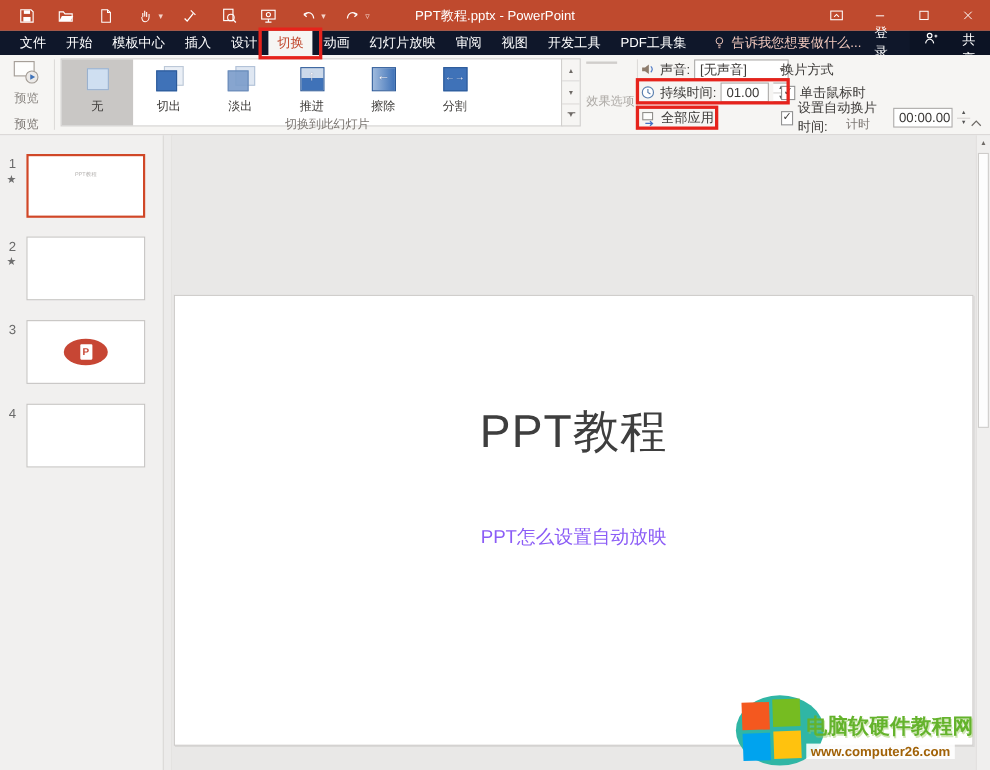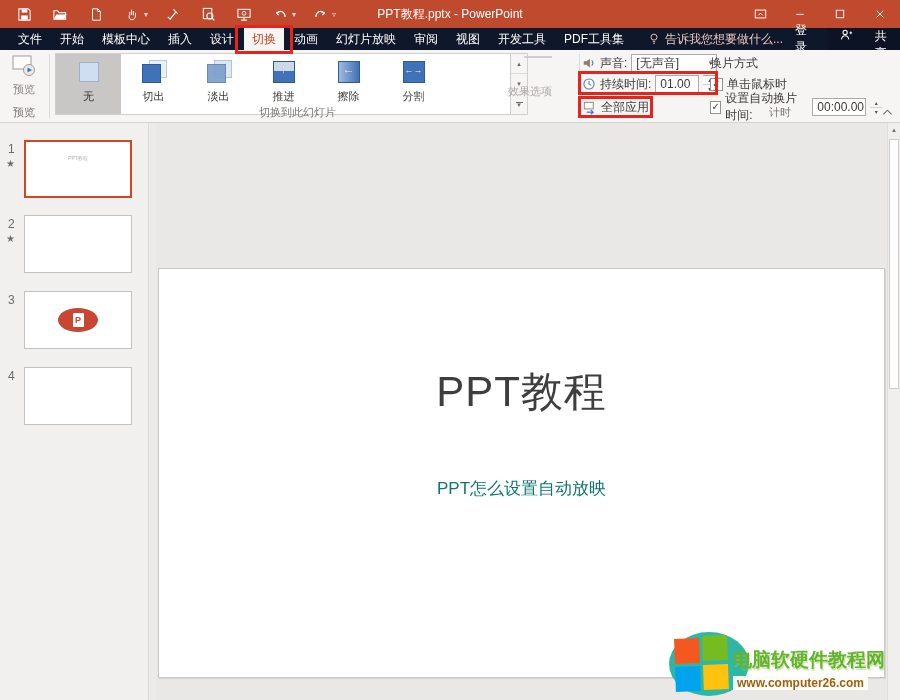--- a/index.html
+++ b/index.html
@@ -54,21 +54,21 @@
   .icon-fade .f{left:5px;top:5px;width:19px;height:19px;background:#7d9ecb;border:1px solid #5f83b5;opacity:.92;}
   .icon-push .sq1{left:6px;top:2px;width:22px;height:22px;background:linear-gradient(#ccd9ea 45%,#3f72b8 45%);border:1px solid #2d5a99;}
   .icon-wipe .sq1{left:6px;top:2px;width:22px;height:22px;background:linear-gradient(90deg,#9fbadd,#3f72b8);border:1px solid #2d5a99;}
   .icon-split .sq1{left:6px;top:2px;width:22px;height:22px;background:#3f72b8;border:1px solid #2d5a99;}
   .icon-reveal .b{right:5px;top:1px;width:18px;height:18px;background:#dfe7f2;border:1px solid #b2c2d8;}
   .icon-reveal .f{left:6px;top:5px;width:18px;height:18px;background:#8fabd2;border:1px solid #6b8cba;opacity:.9;}
   .arr{position:absolute;left:0;right:0;top:3px;text-align:center;color:#ffffff;font-weight:bold;font-size:12px;text-shadow:0 0 1px rgba(0,0,60,.5);}
   .gal-scroll{position:absolute;left:510px;top:3px;width:16px;height:60px;border:1px solid #d1cfcd;background:#f6f5f3;display:flex;flex-direction:column;}
   .gal-scroll div{flex:1;display:flex;align-items:center;justify-content:center;font-size:7px;color:#6e6a66;border-bottom:1px solid #ddDBD9;}
   .gal-scroll div:last-child{border-bottom:none;flex-direction:column;line-height:4px;}
-  .effect-opt{position:absolute;left:508px;top:4px;width:44px;height:58px;display:flex;flex-direction:column;align-items:flex-end;gap:22px;}
+  .effect-opt{position:absolute;left:533px;top:4px;width:44px;height:58px;display:flex;flex-direction:column;align-items:flex-start;gap:22px;}
   .effect-opt .box{width:26px;height:26px;background:#e5e3e1;border:1px solid #d0cecb;margin-top:2px;}
   .effect-opt .lbl{font-size:11px;color:#aca8a4;margin-top:4px;}
   .effect-opt .car{font-size:7px;color:#b5b1ad;margin-top:1px;}
 
   .timing{position:absolute;left:582px;top:0;width:300px;height:72px;}
   .t-row{position:absolute;display:flex;align-items:center;gap:4px;height:18px;}
   .combo{box-sizing:border-box;width:86px;height:18px;background:#fff;border:1px solid #acaaa8;display:flex;align-items:center;padding:0 4px;justify-content:space-between;color:#3c3a38;}
   .combo .car{font-size:7px;color:#6e6a66;}
   .valbox{box-sizing:border-box;width:44px;height:18px;background:#fff;border:1px solid #acaaa8;display:flex;align-items:center;padding:0 4px;}
   .spin{box-sizing:border-box;width:14px;height:18px;border:1px solid #acaaa8;border-left:none;background:#fff;display:flex;flex-direction:column;}
@@ -86,21 +86,21 @@
   .thumb{position:absolute;left:24px;top:0;width:108px;height:58px;background:#fff;border:1px solid #c5c3c1;box-sizing:border-box;}
   .thumb.selected{border:2px solid #d04727;}
   .thumb-title{position:absolute;left:0;right:0;top:13px;text-align:center;font-size:5px;color:#b3b0ae;}
   .pptlogo{position:absolute;left:50%;top:50%;transform:translate(-50%,-50%);width:40px;height:24px;background:#c74634;border-radius:50%;display:flex;align-items:center;justify-content:center;}
   .pptlogo .page{width:11px;height:14px;background:#fff;border-radius:1px;display:flex;align-items:center;justify-content:center;font-size:9px;font-weight:bold;color:#c74634;}
   .splitter{position:absolute;left:148px;top:123px;width:7px;bottom:0;background:#eceBea;border-left:1px solid #dcdad8;border-right:1px solid #d2d0ce;}
 
   .canvas{position:absolute;left:156px;top:123px;right:12px;bottom:0;background:#e9e8e7;}
   .slide{position:absolute;left:2px;width:725px;top:145px;height:408px;background:#ffffff;border:1px solid #cbc9c7;box-shadow:1px 1px 0 #d8d6d4;}
   .slide-title{position:absolute;left:0;right:0;top:95px;text-align:center;font-size:42px;color:#3e3e3e;letter-spacing:1px;}
-  .slide-subtitle{position:absolute;left:0;right:0;top:208px;text-align:center;font-size:17px;color:#0f766e;}
+  .slide-subtitle{position:absolute;left:0;right:0;top:208px;text-align:center;font-size:17px;color:#8b5cf6;}
 
   .vscroll{position:absolute;right:0;top:123px;width:12px;bottom:0;background:#f0efee;border-left:1px solid #e0deDC;}
   .vs-up{height:14px;display:flex;align-items:center;justify-content:center;font-size:7px;color:#6e6a66;}
   .vs-thumb{position:absolute;left:1px;right:1px;top:16px;height:250px;background:#fdfdfd;border:1px solid #cecccA;box-sizing:border-box;}
 
   
   .watermark{position:absolute;right:2px;bottom:2px;width:235px;height:68px;pointer-events:none;}
   .wm-circle{position:absolute;left:6px;top:2px;width:80px;height:64px;background:#30b6a5;border-radius:50%;}
   .wm-squares{position:absolute;left:12px;top:8px;width:54px;height:54px;transform:rotate(-2deg);}
   .wm-squares div{position:absolute;width:25px;height:25px;}

